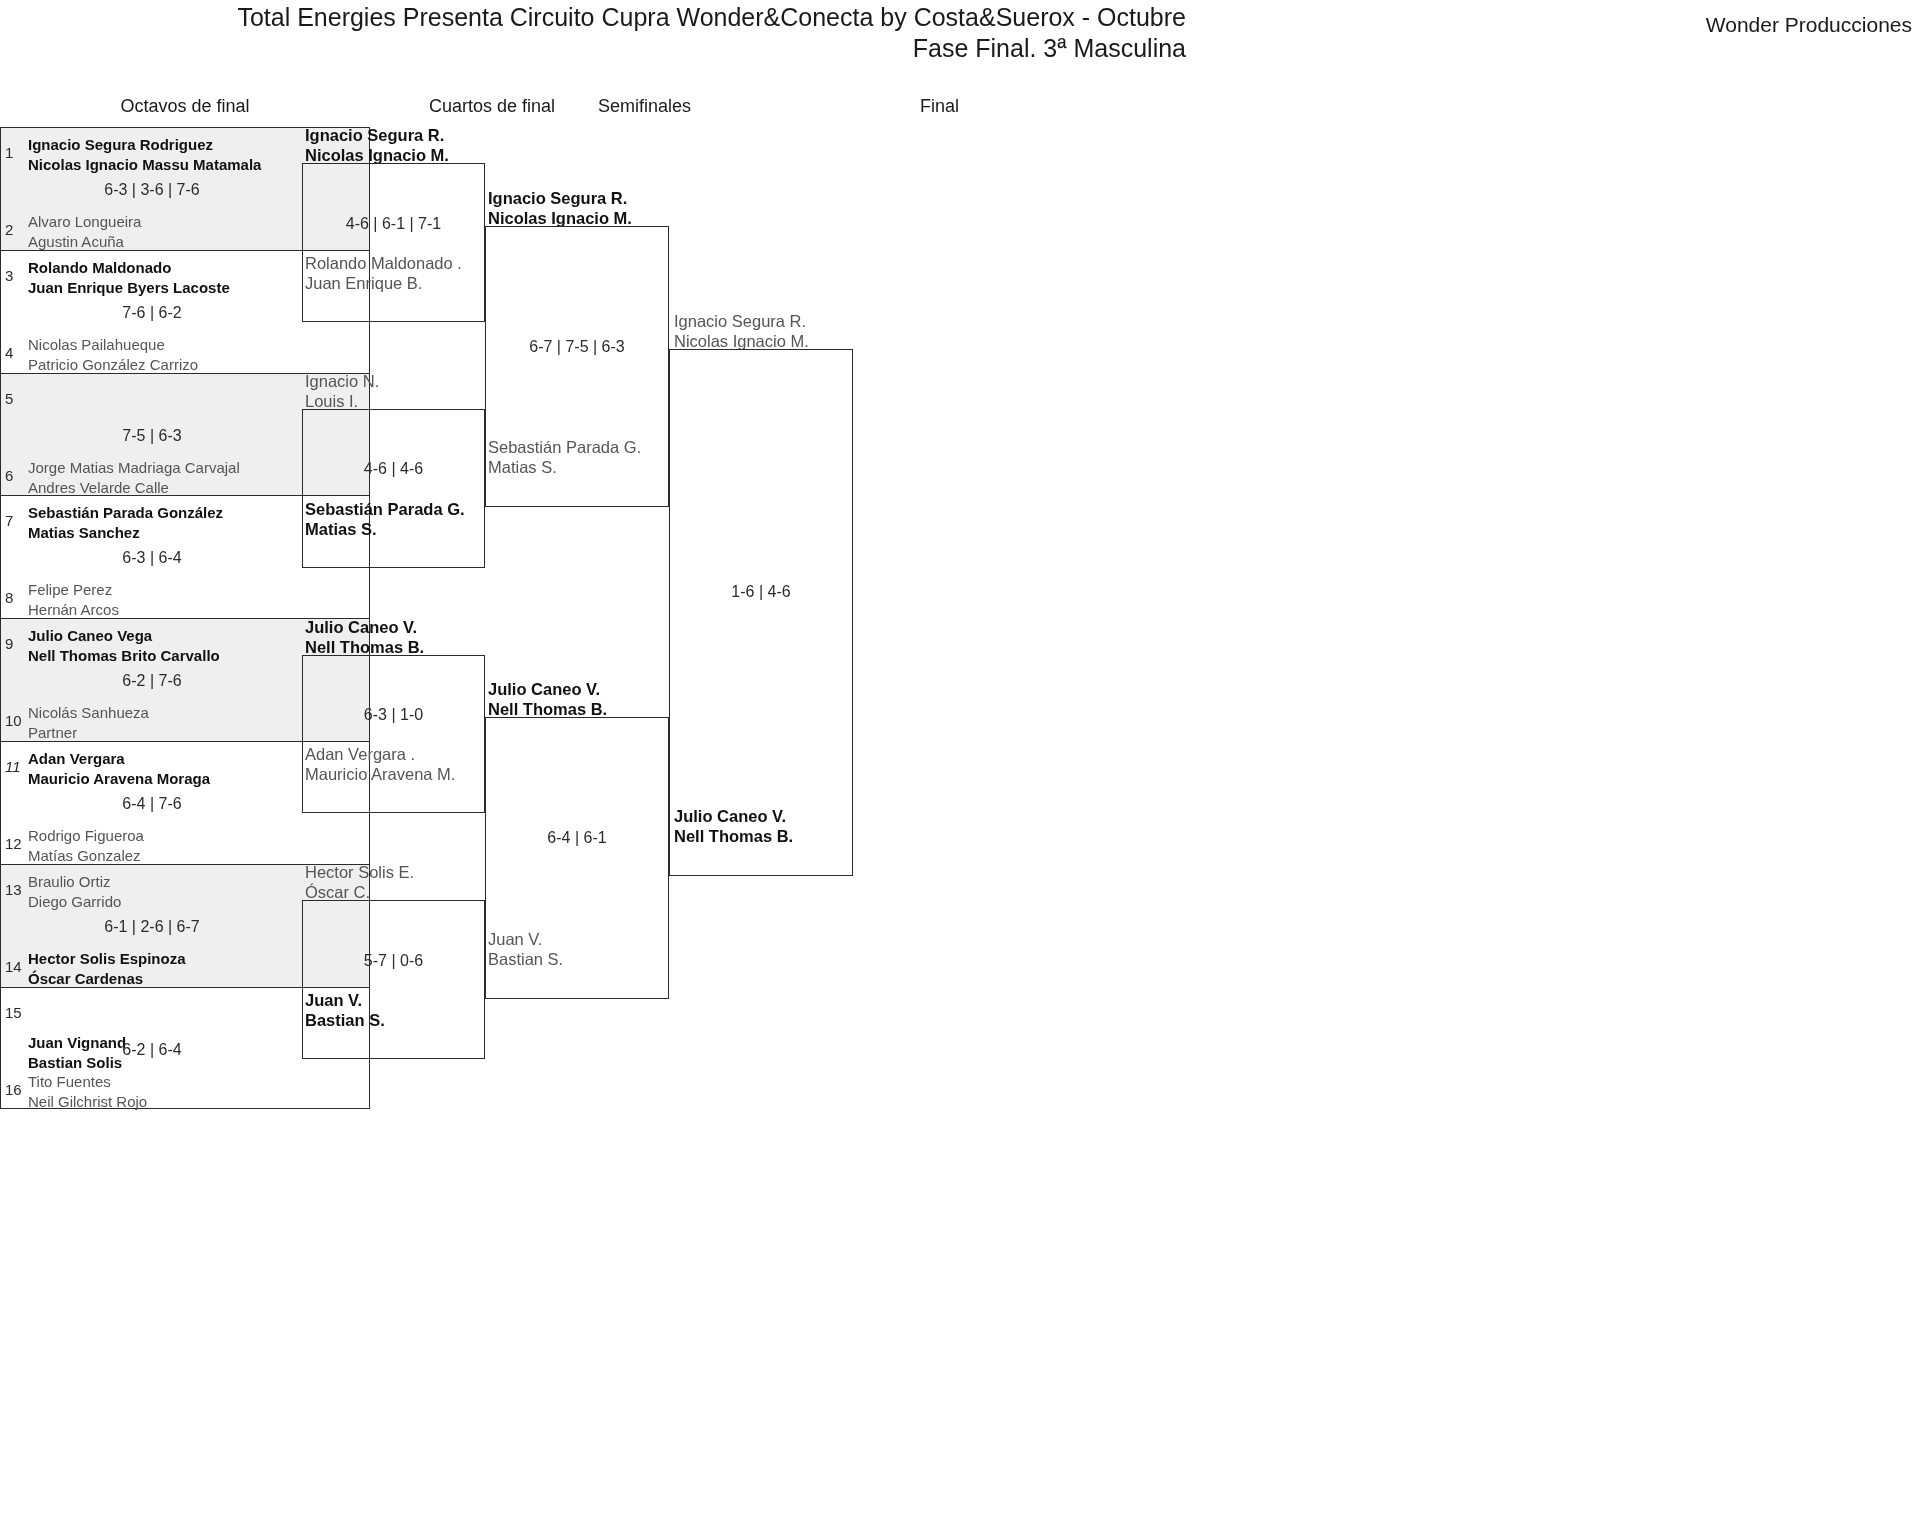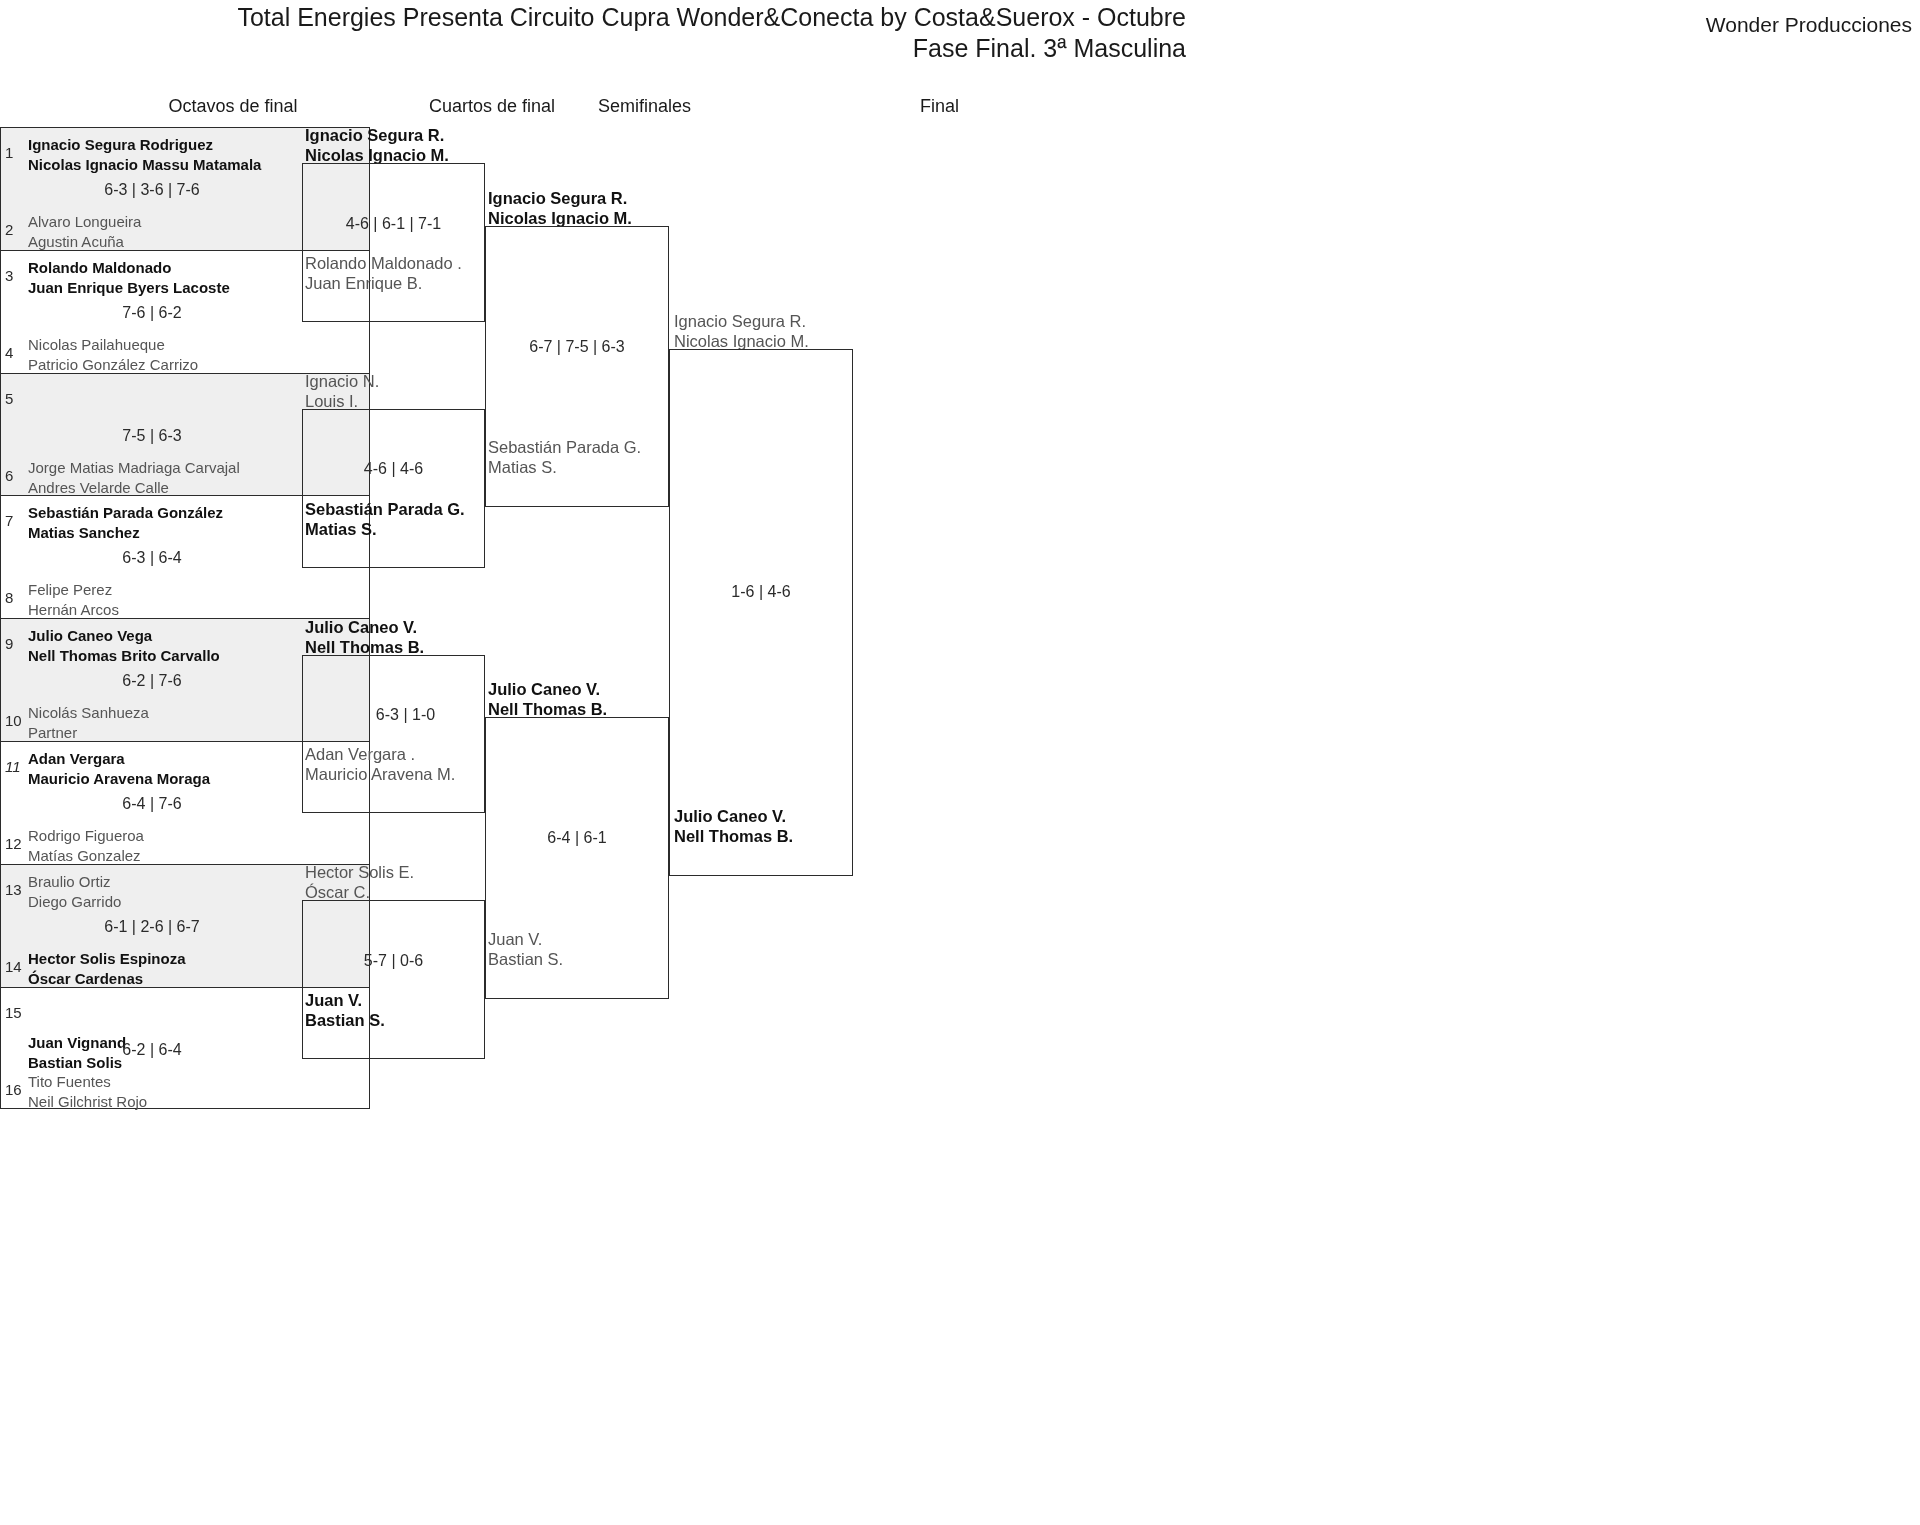--- a/index.html
+++ b/index.html
@@ -38,21 +38,21 @@
 
   
   .round-head {
     position: absolute;
     top: 96px;
     font-size: 18px;
     color: #1a1a1a;
     text-align: center;
     white-space: nowrap;
   }
-  #rh0 { left: 0px;   width: 370px; margin-left: 48px; }
+  #rh0 { left: 0px;   width: 370px; }
   #rh1 { left: 370px; width: 185px; text-align: right; }
   #rh2 { left: 598px; width: 200px; text-align: left; }
   #rh3 { left: 920px; width: 120px; text-align: left; }
 
   
   .r1-match {
     position: absolute;
     left: 0;
     width: 370px;
     border-top: 1.4px solid #2b2b2b;
@@ -194,21 +194,21 @@
 Juan Enrique B.</div>
     <div class="nm" style="left: 305px; top: 371px; width: 177px;">Ignacio N.
 Louis I.</div>
     <div class="conn" style="left: 302px; top: 409px; width: 183px; height: 158.8px;"></div>
     <div class="score" style="left: 302px; top: 460.4px; width: 183px;">4-6 | 4-6</div>
     <div class="nm win" style="left: 305px; top: 498.8px; width: 177px;">Sebastián Parada G.
 Matias S.</div>
     <div class="nm win" style="left: 305px; top: 616.6px; width: 177px;">Julio Caneo V.
 Nell Thomas B.</div>
     <div class="conn" style="left: 302px; top: 654.6px; width: 183px; height: 158.8px;"></div>
-    <div class="score" style="left: 314px; top: 706px; width: 183px;">6-3 | 1-0</div>
+    <div class="score" style="left: 302px; top: 706px; width: 183px;">6-3 | 1-0</div>
     <div class="nm" style="left: 305px; top: 744.4px; width: 177px;">Adan Vergara .
 Mauricio Aravena M.</div>
     <div class="nm" style="left: 305px; top: 862.2px; width: 177px;">Hector Solis E.
 Óscar C.</div>
     <div class="conn" style="left: 302px; top: 900.2px; width: 183px; height: 158.8px;"></div>
     <div class="score" style="left: 302px; top: 951.6px; width: 183px;">5-7 | 0-6</div>
     <div class="nm win" style="left: 305px; top: 990px; width: 177px;">Juan V.
 Bastian S.</div>
     <div class="nm win" style="left: 488px; top: 187.8px; width: 178px;">Ignacio Segura R.
 Nicolas Ignacio M.</div>

